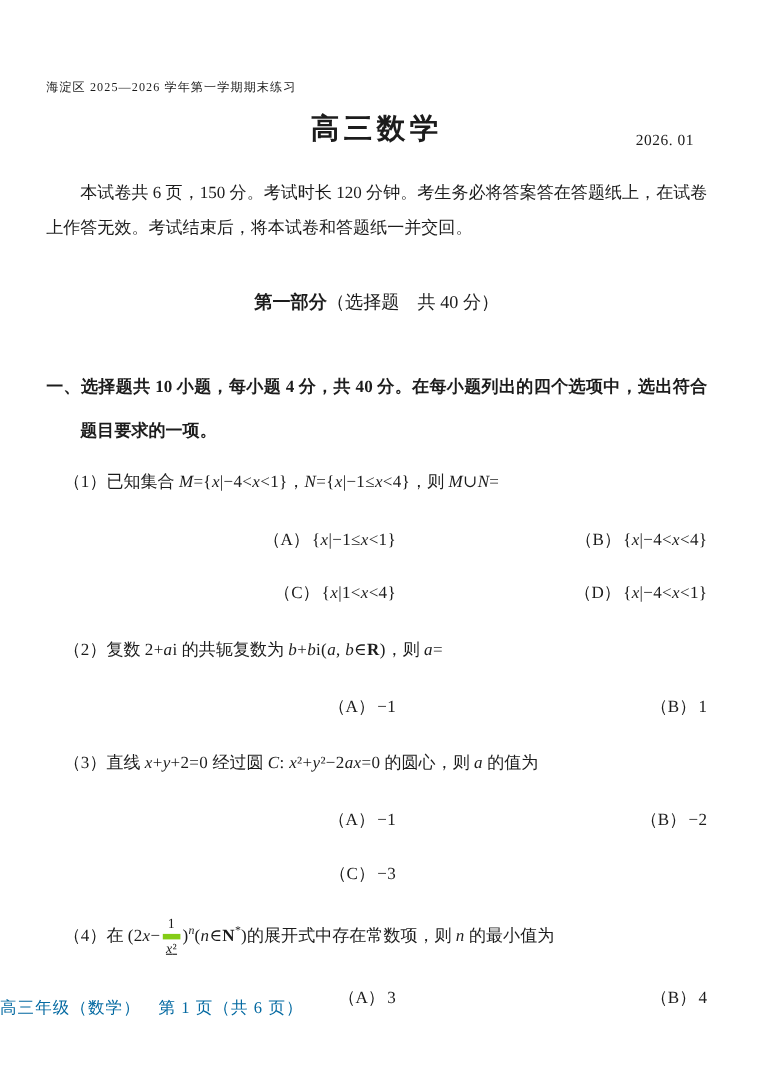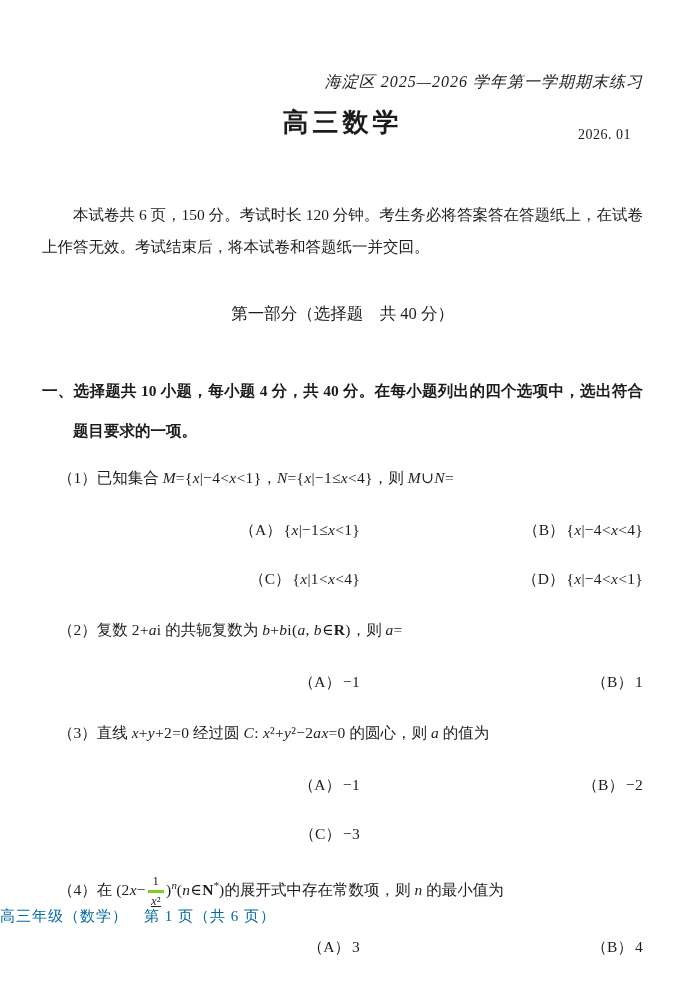--- a/index.html
+++ b/index.html
@@ -2,40 +2,40 @@
 <html><head>
 <meta charset="utf-8">
 <style>
   html,body{margin:0;padding:0;background:#ffffff;}
   .page{
     width:693px;height:982px;box-sizing:border-box;position:relative;
     background:#ffffff;color:#1c1c1c;
     font-family:"Liberation Serif","DejaVu Serif",serif;
     padding:72px 50px 0 42px;overflow:hidden;
   }
-  .title{text-align:right;font-size:16px;letter-spacing:1px;font-style:italic;}
+  .title{text-align:left;font-size:11px;letter-spacing:1px;}
   .subject-row{position:relative;margin-top:12px;height:38px;}
   .subject{text-align:center;font-size:26px;font-weight:bold;letter-spacing:4px;}
   .date{position:absolute;right:12px;bottom:0;font-size:14px;letter-spacing:.5px;}
-  .intro{margin:56px 0 0 0;font-size:15.5px;line-height:32px;text-indent:2em;text-align:justify;}
+  .intro{margin:23px 0 0 0;font-size:15.5px;line-height:32px;text-indent:2em;text-align:justify;}
   .part-heading{text-align:center;margin-top:40px;font-size:16.5px;}
-  .bold{font-weight:normal;text-align:center;}
+  .bold{font-weight:bold;text-align:center;}
   .section-intro{margin-top:46px;font-weight:bold;font-size:15.5px;line-height:40px;padding-left:2em;text-indent:-2em;text-align:justify;}
   .questions{margin-top:2px;}
   .stem{margin:14px 0 14px 16px;line-height:26px;font-size:15.5px;}
   .options{margin-left:43px;display:grid;grid-template-columns:275px 1fr;text-align:right;}
   .option{margin:12px 0;line-height:25px;font-size:15.5px;white-space:nowrap;}
   .opt-label{margin-right:2px;}
   .math{font-family:"Liberation Serif","DejaVu Serif",serif;letter-spacing:.3px;}
   .math i{font-style:italic;}
   .mbold{font-weight:bold;font-style:normal;}
   sup.math{font-size:.7em;letter-spacing:0;}
   .frac{display:inline-block;text-align:center;vertical-align:middle;line-height:1;font-size:.82em;margin:0 2px;}
   .fnum{display:block;padding:0 3px 1px 3px;line-height:1.1;}
-  .fden{display:block;border-top:3px solid #84cc16;padding:1px 3px 0 3px;line-height:1.15;text-decoration:underline;}
+  .fden{display:block;border-top:5px solid #84cc16;padding:1px 3px 0 3px;line-height:1.15;text-decoration:underline;}
   .footer{position:absolute;left:0;right:0;bottom:56px;font-size:15px;letter-spacing:1px;color:#0369a1;}
 </style>
 </head>
 <body>
 
 <div class="page">
   <div class="title">海淀区 2025—2026 学年第一学期期末练习</div>
   <div class="subject-row">
     <div class="subject">高三数学</div>
     <div class="date">2026. 01</div>

